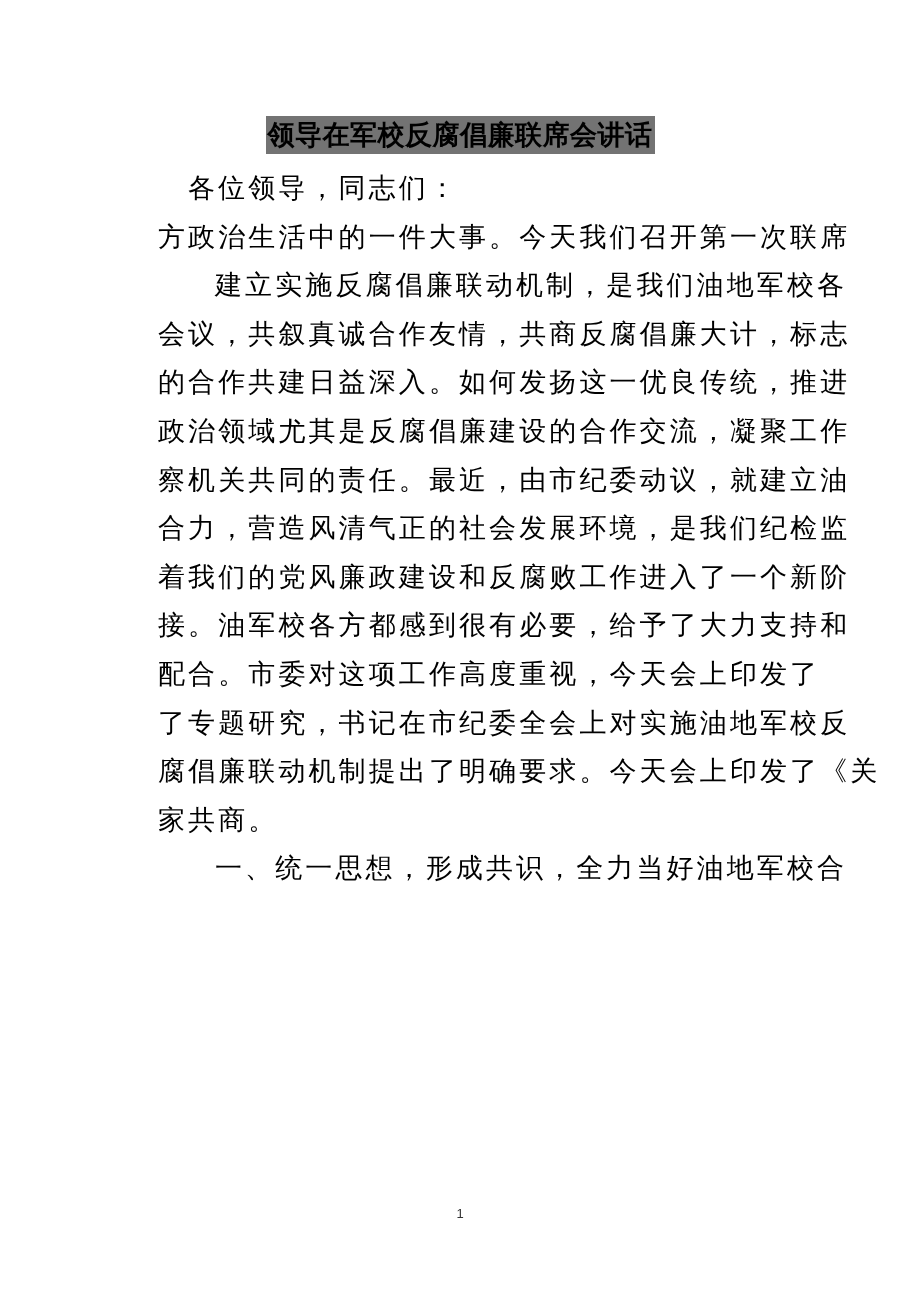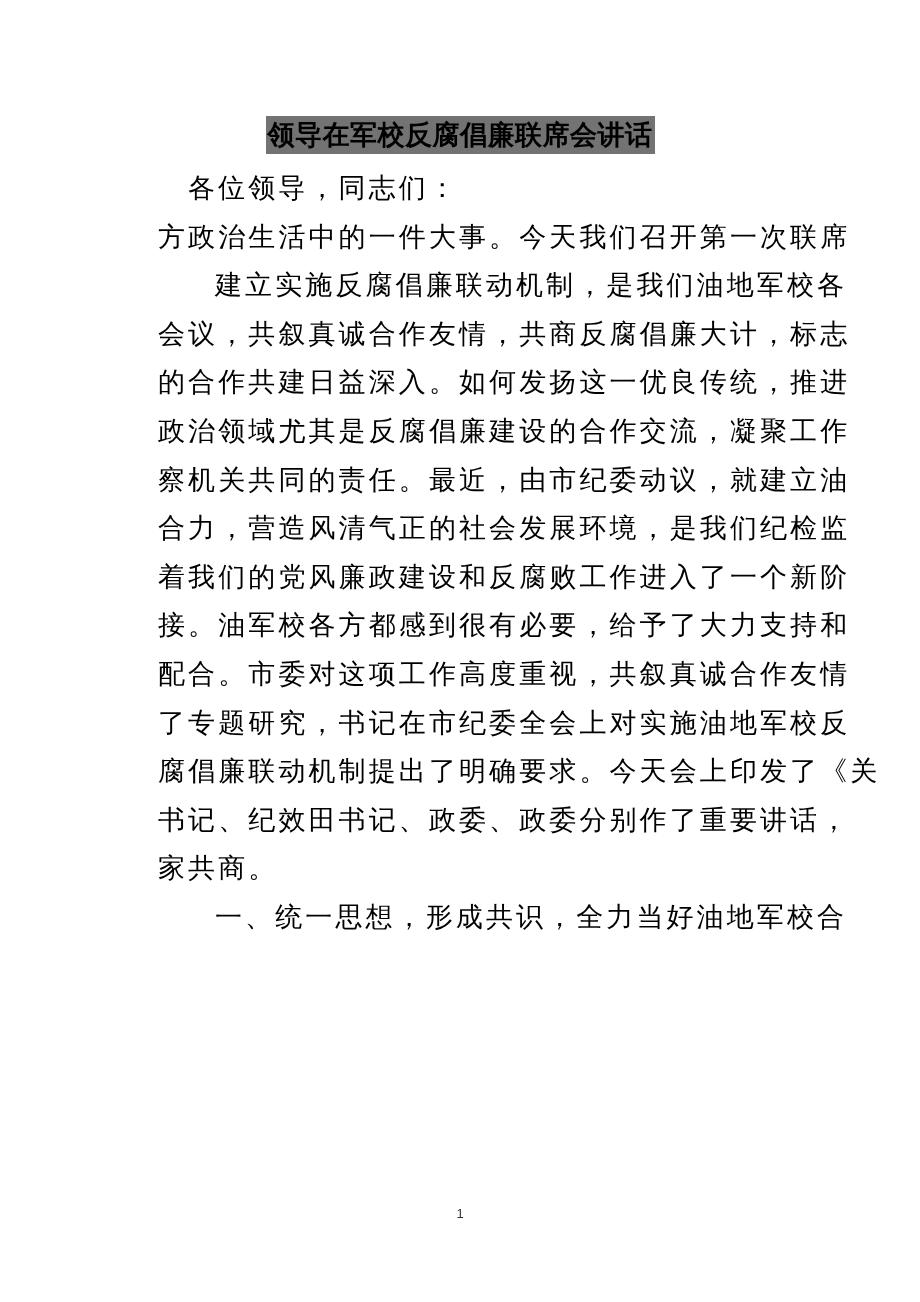--- a/index.html
+++ b/index.html
@@ -82,23 +82,22 @@
 
     <span class="line">方政治生活中的一件大事。今天我们召开第一次联席</span>
     <span class="line indent2">建立实施反腐倡廉联动机制，是我们油地军校各</span>
     <span class="line">会议，共叙真诚合作友情，共商反腐倡廉大计，标志</span>
     <span class="line">的合作共建日益深入。如何发扬这一优良传统，推进</span>
     <span class="line">政治领域尤其是反腐倡廉建设的合作交流，凝聚工作</span>
     <span class="line">察机关共同的责任。最近，由市纪委动议，就建立油</span>
     <span class="line">合力，营造风清气正的社会发展环境，是我们纪检监</span>
     <span class="line">着我们的党风廉政建设和反腐败工作进入了一个新阶</span>
     <span class="line">接。油军校各方都感到很有必要，给予了大力支持和</span>
-    <span class="line">配合。市委对这项工作高度重视，共叙真诚合作友情</span>
+    <span class="line">配合。市委对这项工作高度重视，今天会上印发了</span>
     <span class="line">了专题研究，书记在市纪委全会上对实施油地军校反</span>
     <span class="line">腐倡廉联动机制提出了明确要求。今天会上印发了《关</span>
-    <span class="line">书记、纪效田书记、政委、政委分别作了重要讲话，</span>
     <span class="line">家共商。</span>
 
     <span class="line indent2">一、统一思想，形成共识，全力当好油地军校合</span>
   </div>
 
   <div class="page-number">1</div>
 </div>
 
 </body></html>

